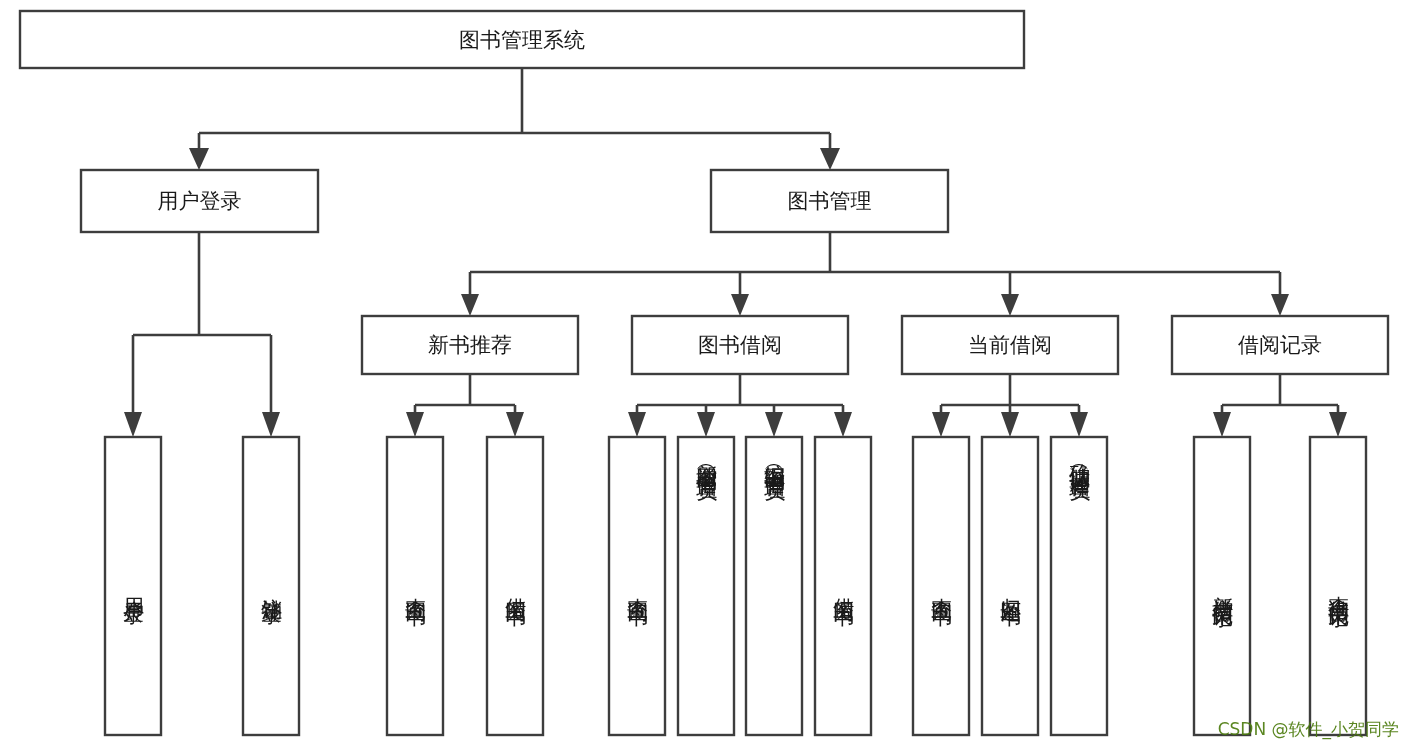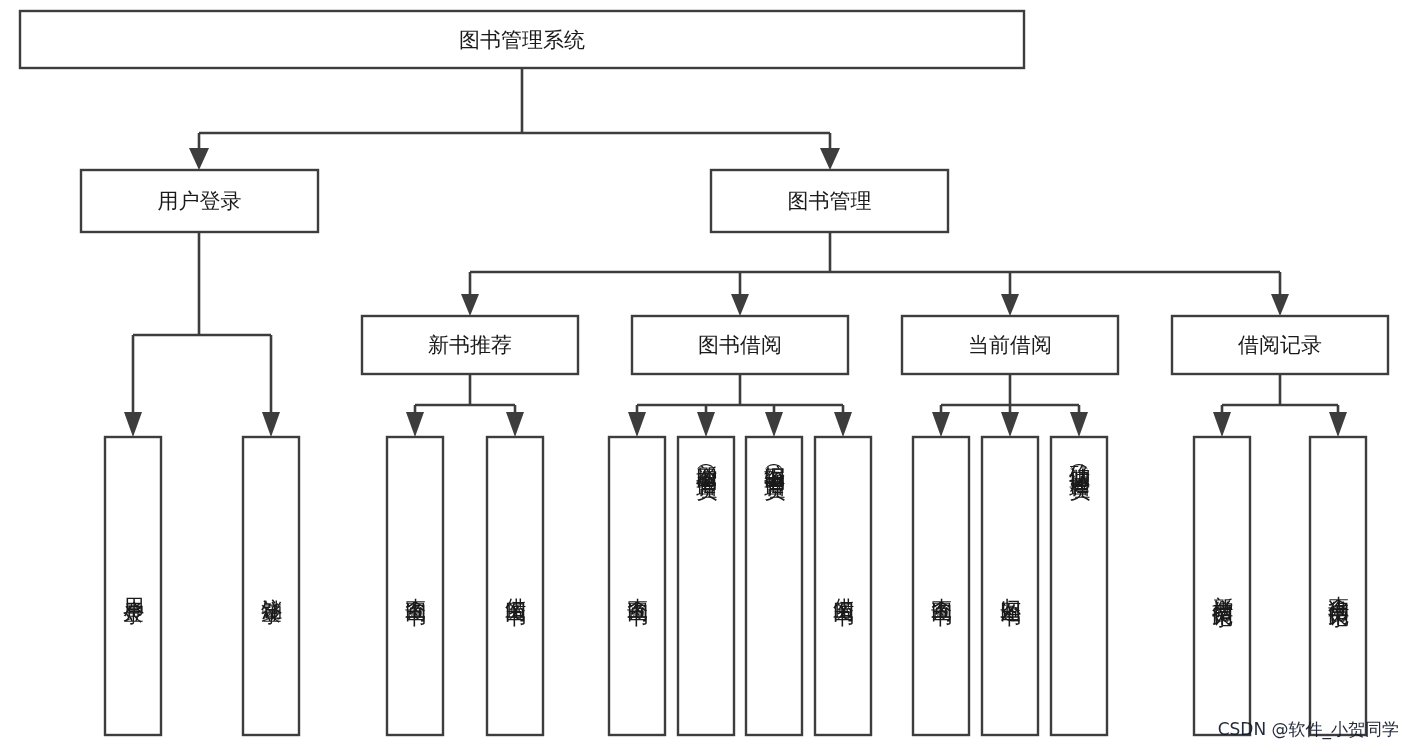--- a/index.html
+++ b/index.html
@@ -66,21 +66,21 @@
   }
   .leaf-label.top-aligned {
     justify-content: flex-start;
   }
   #watermark {
     position: absolute;
     right: 6px;
     bottom: 6px;
     font-family: "DejaVu Sans", "Liberation Sans", sans-serif;
     font-size: 17px;
-    color: #0f172a;
+    color: #4d7c0f;
     opacity: 0.92;
     white-space: nowrap;
   }
 </style>
 </head>
 <body>
 
 <div id="chart-root">
 
   <svg id="flow-svg" viewBox="0 0 1405 747">

